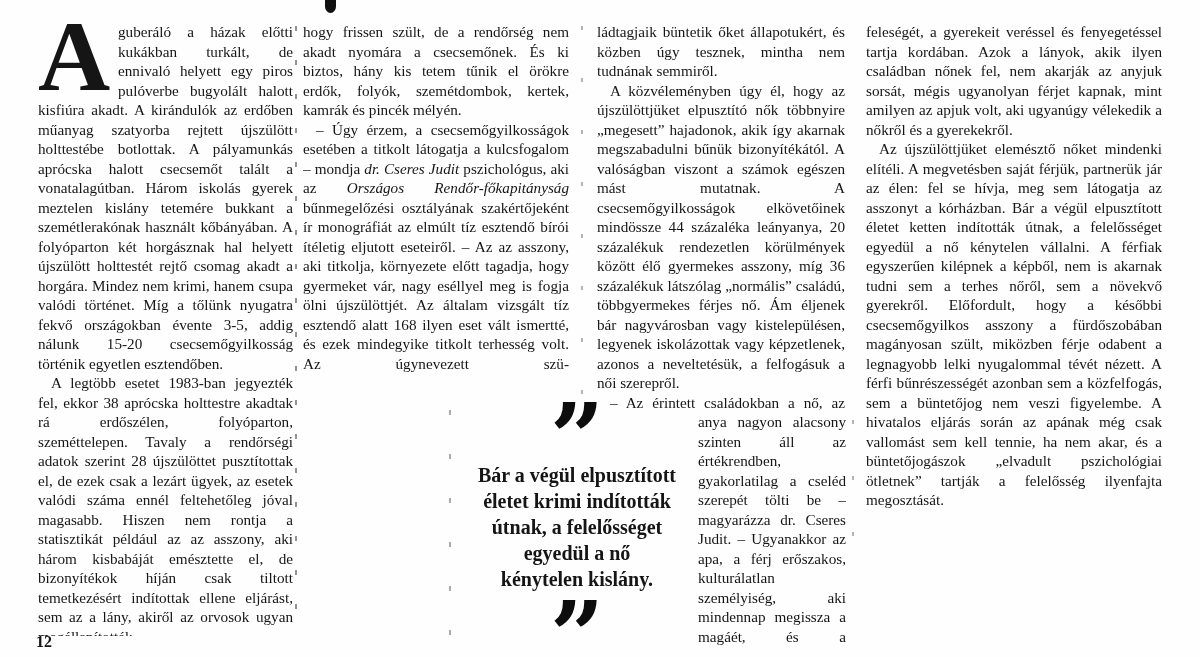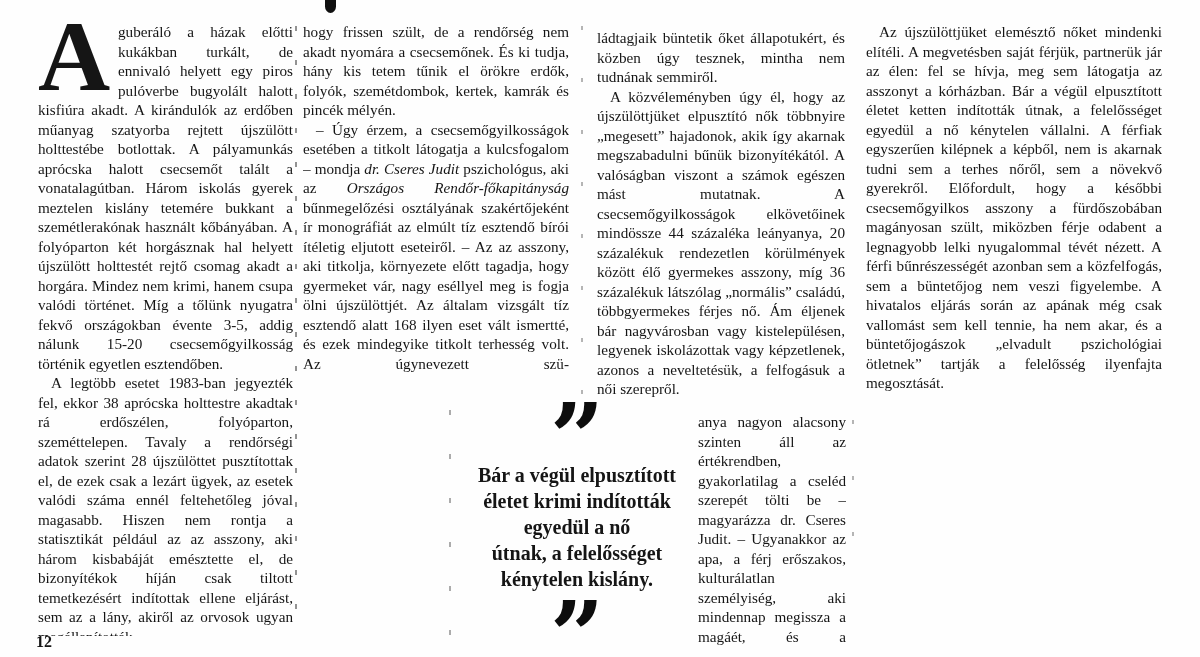--- a/index.html
+++ b/index.html
@@ -13,21 +13,21 @@
     position:absolute;text-align:justify;
     font-size:15.2px;line-height:19.5px;
     overflow:hidden;hyphens:auto;
   }
   .col p{margin:0;text-indent:13px;}
   .col p.noindent{text-indent:0;}
   .col p.justify-last{text-align-last:justify;}
   .c1{left:38px;top:22px;width:255px;height:614px;}
   .c2a{left:303px;top:22px;width:266px;height:390px;}
   .c2b{left:303px;top:412px;width:148px;height:244px;}
-  .c3a{left:597px;top:28px;width:248px;height:390px;}
+  .c3a{left:597px;top:22px;width:248px;height:390px;}
   .c3b{left:698px;top:412px;width:148px;height:244px;}
   .c4{left:866px;top:22px;width:296px;height:620px;}
   .it{font-style:italic;margin-top:45px;}
   .dropcap{
     float:left;width:72px;height:70px;margin:2px 8px 0 0;
     font-size:100px;line-height:66px;font-weight:bold;text-align:center;
     font-family:"Liberation Serif",serif;
   }
   .pullquote{
     position:absolute;left:450px;top:400px;width:254px;height:256px;
@@ -73,51 +73,53 @@
 
   <div class="col c1">
     <p class="noindent">
       <span class="dropcap">A</span>
       <span>guberáló a házak előtti kukákban turkált, de ennivaló helyett egy piros pulóverbe bugyolált halott kisfiúra akadt. A kirándulók az erdőben műanyag szatyorba rejtett újszülött holttestébe botlottak. A pályamunkás aprócska halott csecsemőt talált a vonatalagútban. Három iskolás gyerek meztelen kislány tetemére bukkant a szemétlerakónak használt kőbányában. A folyóparton két horgásznak hal helyett újszülött holttestét rejtő csomag akadt a horgára. Mindez nem krimi, hanem csupa valódi történet. Míg a tőlünk nyugatra fekvő országokban évente 3-5, addig nálunk 15-20 csecsemőgyilkosság történik egyetlen esztendőben.</span>
     </p>
     <p class="justify-last">A legtöbb esetet 1983-ban jegyezték fel, ekkor 38 aprócska holttestre akadtak rá erdőszélen, folyóparton, szeméttelepen. Tavaly a rendőrségi adatok szerint 28 újszülöttet pusztítottak el, de ezek csak a lezárt ügyek, az esetek valódi száma ennél feltehetőleg jóval magasabb. Hiszen nem rontja a statisztikát például az az asszony, aki három kisbabáját emésztette el, de bizonyítékok híján csak tiltott temetkezésért indítottak ellene eljárást, sem az a lány, akiről az orvosok ugyan megállapították,</p>
   </div>
 
   <div class="col c2a">
-    <p class="noindent">hogy frissen szült, de a rendőrség nem akadt nyomára a csecsemőnek. És ki tudja, hány kis tetem tűnik el örökre erdők, folyók, szemétdombok, kertek, kamrák és pincék mélyén.</p>
+    <p class="noindent">hogy frissen szült, de a rendőrség nem akadt nyomára a csecsemőnek. És ki biztos, hány kis tetem tűnik el örökre erdők, folyók, szemétdombok, kertek, kamrák és pincék mélyén.</p>
     <p class="justify-last">
       <span>– Úgy érzem, a csecsemőgyilkosságok esetében a titkolt látogatja a kulcsfogalom – mondja </span>
       <span class="it">dr. Cseres Judit</span>
       <span> pszichológus, aki az </span>
       <span class="it">Országos Rendőr-főkapitányság</span>
       <span> bűnmegelőzési osztályának szakértőjeként ír monográfiát az elmúlt tíz esztendő bírói ítéletig eljutott eseteiről. – Az az asszony, aki titkolja, környezete előtt tagadja, hogy gyermeket vár, nagy eséllyel meg is fogja ölni újszülöttjét. Az általam vizsgált tíz esztendő alatt 168 ilyen eset vált ismertté, és ezek mindegyike titkolt terhesség volt. Az úgynevezett szü-</span>
     </p>
   </div>
 
 
   <div class="col c3a">
     <p class="noindent">ládtagjaik büntetik őket állapotukért, és közben úgy tesznek, mintha nem tudnának semmiről.</p>
     <p>A közvéleményben úgy él, hogy az újszülöttjüket elpusztító nők többnyire „megesett” hajadonok, akik így akarnak megszabadulni bűnük bizonyítékától. A valóságban viszont a számok egészen mást mutatnak. A csecsemőgyilkosságok elkövetőinek mindössze 44 százaléka leányanya, 20 százalékuk rendezetlen körülmények között élő gyermekes asszony, míg 36 százalékuk látszólag „normális” családú, többgyermekes férjes nő. Ám éljenek bár nagyvárosban vagy kistelepülésen, legyenek iskolázottak vagy képzetlenek, azonos a neveltetésük, a felfogásuk a női szerepről.</p>
+    <p class="justify-last">– Az érintett családokban a nő, az</p>
   </div>
 
   <div class="col c3b">
     <p class="noindent justify-last">anya nagyon alacsony szinten áll az értékrendben, gyakorlatilag a cseléd szerepét tölti be – magyarázza dr. Cseres Judit. – Ugyanakkor az apa, a férj erőszakos, kulturálatlan személyiség, aki mindennap megissza a magáét, és a</p>
   </div>
 
   <div class="col c4">
+    <p class="noindent">feleségét, a gyerekeit veréssel és fenyegetéssel tartja kordában. Azok a lányok, akik ilyen családban nőnek fel, nem akarják az anyjuk sorsát, mégis ugyanolyan férjet kapnak, mint amilyen az apjuk volt, aki ugyanúgy vélekedik a nőkről és a gyerekekről.</p>
     <p>Az újszülöttjüket elemésztő nőket mindenki elítéli. A megvetésben saját férjük, partnerük jár az élen: fel se hívja, meg sem látogatja az asszonyt a kórházban. Bár a végül elpusztított életet ketten indították útnak, a felelősséget egyedül a nő kénytelen vállalni. A férfiak egyszerűen kilépnek a képből, nem is akarnak tudni sem a terhes nőről, sem a növekvő gyerekről. Előfordult, hogy a későbbi csecsemőgyilkos asszony a fürdőszobában magányosan szült, miközben férje odabent a legnagyobb lelki nyugalommal tévét nézett. A férfi bűnrészességét azonban sem a közfelfogás, sem a büntetőjog nem veszi figyelembe. A hivatalos eljárás során az apának még csak vallomást sem kell tennie, ha nem akar, és a büntetőjogászok „elvadult pszichológiai ötletnek” tartják a felelősség ilyenfajta megosztását.</p>
   </div>
 
   <div class="pullquote">
     <div class="pq-mark">”</div>
     <div class="pq-text">
       <div class="pq-line">Bár a végül elpusztított</div>
       <div class="pq-line">életet krimi indították</div>
+      <div class="pq-line">útnak, a felelősséget</div>
       <div class="pq-line">egyedül a nő</div>
-      <div class="pq-line">útnak, a felelősséget</div>
       <div class="pq-line">kénytelen kislány.</div>
     </div>
     <div class="pq-mark">”</div>
   </div>
 
   <div class="page-number">12</div>
 
 </div>
 
 </body></html>

